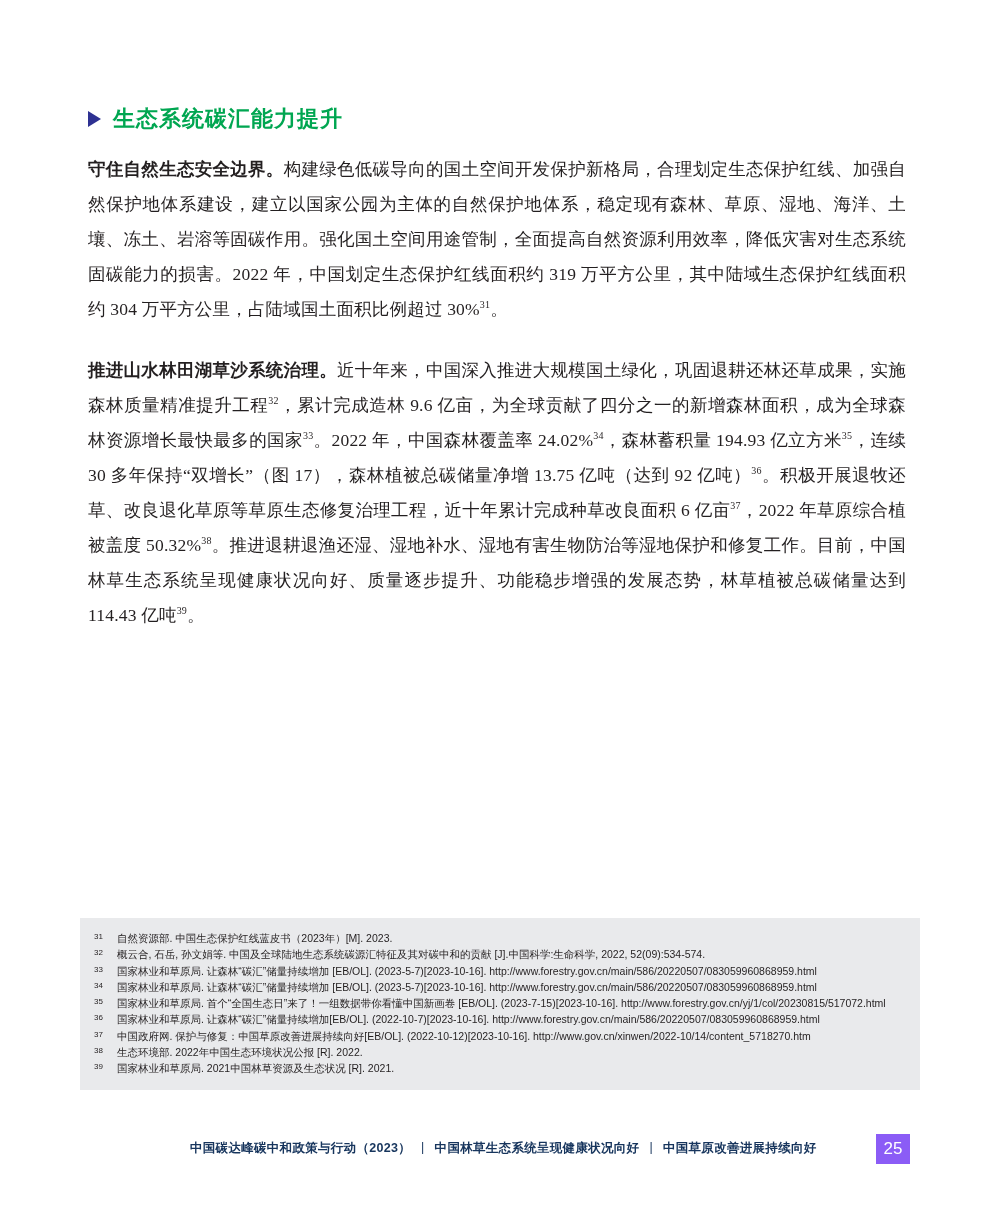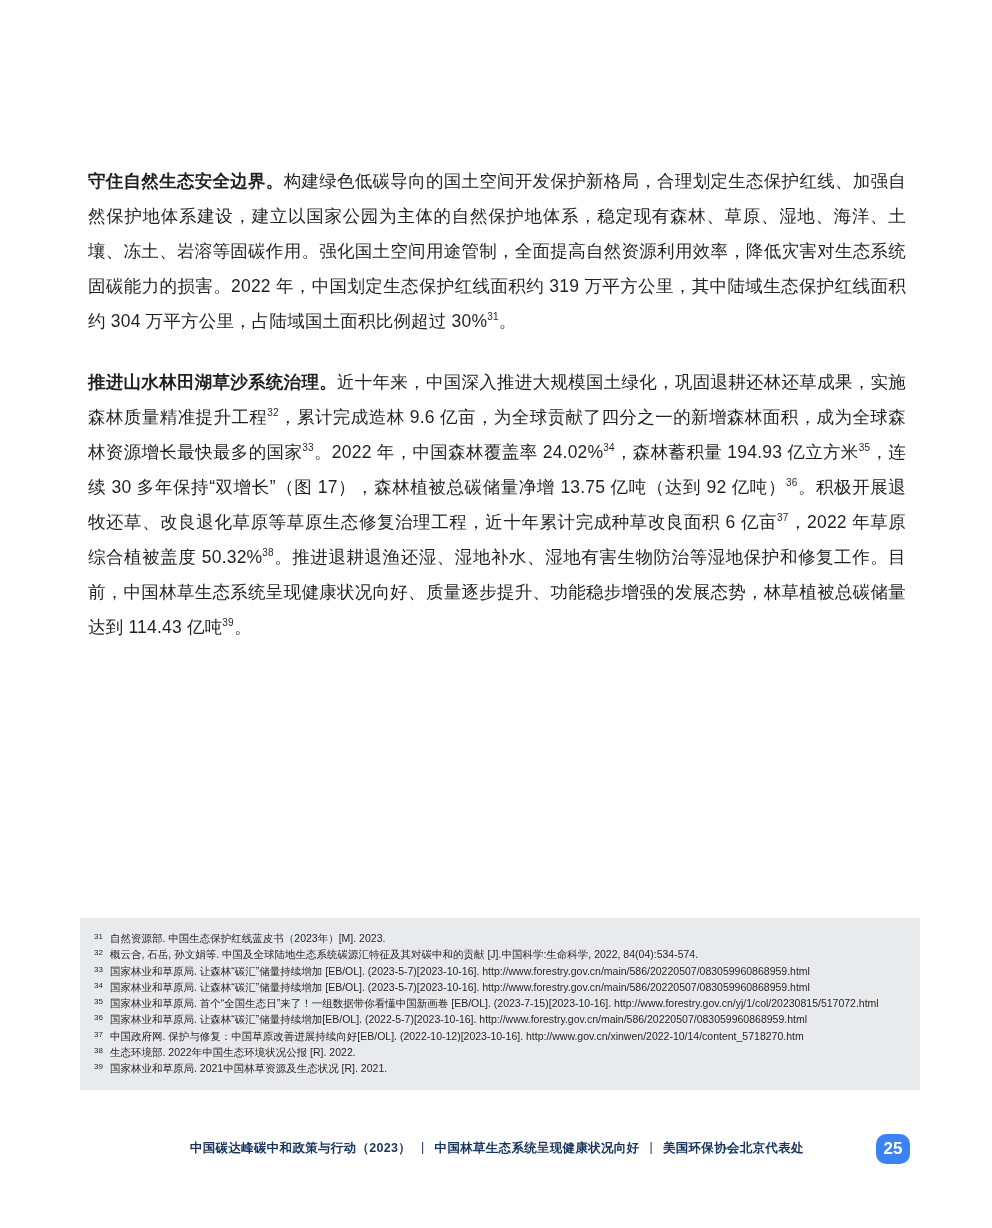--- a/index.html
+++ b/index.html
@@ -48,27 +48,28 @@
   }
 
   
   .body-col {
     position: absolute;
     left: 88px;
     top: 152px;
     width: 818px;
   }
   p.para {
-    margin: 12px 0 26px 0;
+    margin: 0 0 26px 0;
     font-size: 17.5px;
     line-height: 2.0;
     text-align: justify;
     text-justify: inter-ideograph;
     letter-spacing: 0.2px;
     color: #231f20;
+    font-family: Liberation Serif, serif;
   }
   p.para b {
     font-weight: bold;
   }
   sup {
     font-size: 10px;
     vertical-align: super;
     line-height: 0;
   }
 
@@ -93,20 +94,21 @@
   .fn-num {
     font-size: 8px;
     vertical-align: super;
     padding-top: 1px;
     flex: 0 0 auto;
     min-width: 11px;
   }
   .fn-text {
     flex: 1 1 auto;
     word-break: break-all;
+    margin-left: 7px;
   }
 
   
   .footer {
     position: absolute;
     left: 0;
     top: 1140px;
     width: 992px;
     height: 34px;
   }
@@ -124,72 +126,75 @@
   .footer-sep {
     color: #17355d;
     font-weight: normal;
   }
   .page-num-box {
     position: absolute;
     left: 876px;
     top: -6px;
     width: 34px;
     height: 30px;
-    background: #3b82f6;
+    background: #8b5cf6;
     color: #ffffff;
     font-size: 17px;
-    font-weight: bold;
+    font-weight: normal;
     display: flex;
     align-items: center;
     justify-content: center;
-    border-radius: 10px;
   }
 </style>
 </head>
 <body>
 
 <div class="page">
 
+  <div class="section-heading">
+    <span class="tri-icon"></span>
+    <span class="section-title">生态系统碳汇能力提升</span>
+  </div>
 
   <div class="body-col">
 
     <p class="para">
       <b>守住自然生态安全边界。</b><span>构建绿色低碳导向的国土空间开发保护新格局，合理划定生态保护红线、加强自然保护地体系建设，建立以国家公园为主体的自然保护地体系，稳定现有森林、草原、湿地、海洋、土壤、冻土、岩溶等固碳作用。强化国土空间用途管制，全面提高自然资源利用效率，降低灾害对生态系统固碳能力的损害。2022 年，中国划定生态保护红线面积约 319 万平方公里，其中陆域生态保护红线面积约 304 万平方公里，占陆域国土面积比例超过 30%</span><sup>31</sup><span>。</span>
     </p>
 
     <p class="para">
       <b>推进山水林田湖草沙系统治理。</b><span>近十年来，中国深入推进大规模国土绿化，巩固退耕还林还草成果，实施森林质量精准提升工程</span><sup>32</sup><span>，累计完成造林 9.6 亿亩，为全球贡献了四分之一的新增森林面积，成为全球森林资源增长最快最多的国家</span><sup>33</sup><span>。2022 年，中国森林覆盖率 24.02%</span><sup>34</sup><span>，森林蓄积量 194.93 亿立方米</span><sup>35</sup><span>，连续 30 多年保持“双增长”（图 17），森林植被总碳储量净增 13.75 亿吨（达到 92 亿吨）</span><sup>36</sup><span>。积极开展退牧还草、改良退化草原等草原生态修复治理工程，近十年累计完成种草改良面积 6 亿亩</span><sup>37</sup><span>，2022 年草原综合植被盖度 50.32%</span><sup>38</sup><span>。推进退耕退渔还湿、湿地补水、湿地有害生物防治等湿地保护和修复工作。目前，中国林草生态系统呈现健康状况向好、质量逐步提升、功能稳步增强的发展态势，林草植被总碳储量达到 114.43 亿吨</span><sup>39</sup><span>。</span>
     </p>
 
   </div>
 
   <div class="footnotes">
     <div class="footnote">
       <span class="fn-num">31</span>
       <span class="fn-text">自然资源部. 中国生态保护红线蓝皮书（2023年）[M]. 2023.</span>
     </div>
     <div class="footnote">
       <span class="fn-num">32</span>
-      <span class="fn-text">概云合, 石岳, 孙文娟等. 中国及全球陆地生态系统碳源汇特征及其对碳中和的贡献 [J].中国科学:生命科学, 2022, 84(04):534-574.</span>
+      <span class="fn-text">概云合, 石岳, 孙文娟等. 中国及全球陆地生态系统碳源汇特征及其对碳中和的贡献 [J].中国科学:生命科学, 2022, 52(09):534-574.</span>
     </div>
     <div class="footnote">
       <span class="fn-num">33</span>
       <span class="fn-text">国家林业和草原局. 让森林“碳汇”储量持续增加 [EB/OL]. (2023-5-7)[2023-10-16]. http://www.forestry.gov.cn/main/586/20220507/083059960868959.html</span>
     </div>
     <div class="footnote">
       <span class="fn-num">34</span>
       <span class="fn-text">国家林业和草原局. 让森林“碳汇”储量持续增加 [EB/OL]. (2023-5-7)[2023-10-16]. http://www.forestry.gov.cn/main/586/20220507/083059960868959.html</span>
     </div>
     <div class="footnote">
       <span class="fn-num">35</span>
       <span class="fn-text">国家林业和草原局. 首个“全国生态日”来了！一组数据带你看懂中国新画卷 [EB/OL]. (2023-7-15)[2023-10-16]. http://www.forestry.gov.cn/yj/1/col/20230815/517072.html</span>
     </div>
     <div class="footnote">
       <span class="fn-num">36</span>
-      <span class="fn-text">国家林业和草原局. 让森林“碳汇”储量持续增加[EB/OL]. (2022-5-7)[2023-10-16]. http://www.forestry.gov.cn/main/586/20220507/083059960868959.html</span>
+      <span class="fn-text">国家林业和草原局. 让森林“碳汇”储量持续增加[EB/OL]. (2022-10-7)[2023-10-16]. http://www.forestry.gov.cn/main/586/20220507/083059960868959.html</span>
     </div>
     <div class="footnote">
       <span class="fn-num">37</span>
       <span class="fn-text">中国政府网. 保护与修复：中国草原改善进展持续向好[EB/OL]. (2022-10-12)[2023-10-16]. http://www.gov.cn/xinwen/2022-10/14/content_5718270.htm</span>
     </div>
     <div class="footnote">
       <span class="fn-num">38</span>
       <span class="fn-text">生态环境部. 2022年中国生态环境状况公报 [R]. 2022.</span>
     </div>
     <div class="footnote">
@@ -197,18 +202,18 @@
       <span class="fn-text">国家林业和草原局. 2021中国林草资源及生态状况 [R]. 2021.</span>
     </div>
   </div>
 
   <div class="footer">
     <div class="footer-inner">
       <span>中国碳达峰碳中和政策与行动（2023）</span>
       <span class="footer-sep">|</span>
       <span>中国林草生态系统呈现健康状况向好</span>
       <span class="footer-sep">|</span>
-      <span>美国环保协会北京代表处</span>
+      <span>中国草原改善进展持续向好</span>
     </div>
     <div class="page-num-box">25</div>
   </div>
 
 </div>
 
 </body></html>

